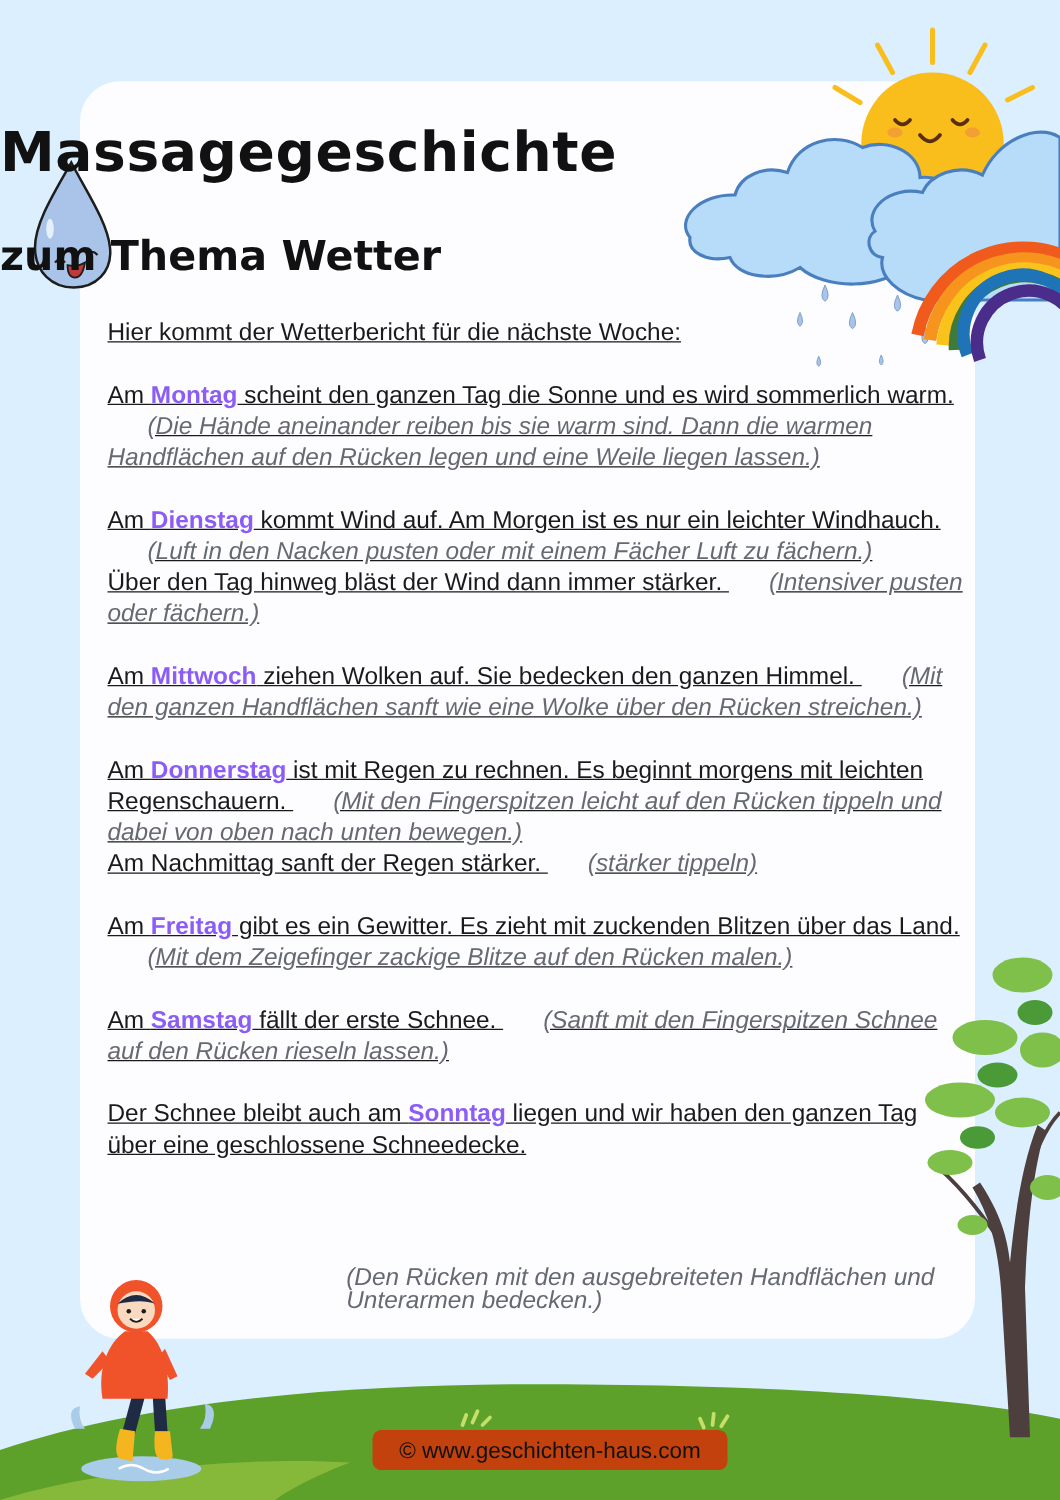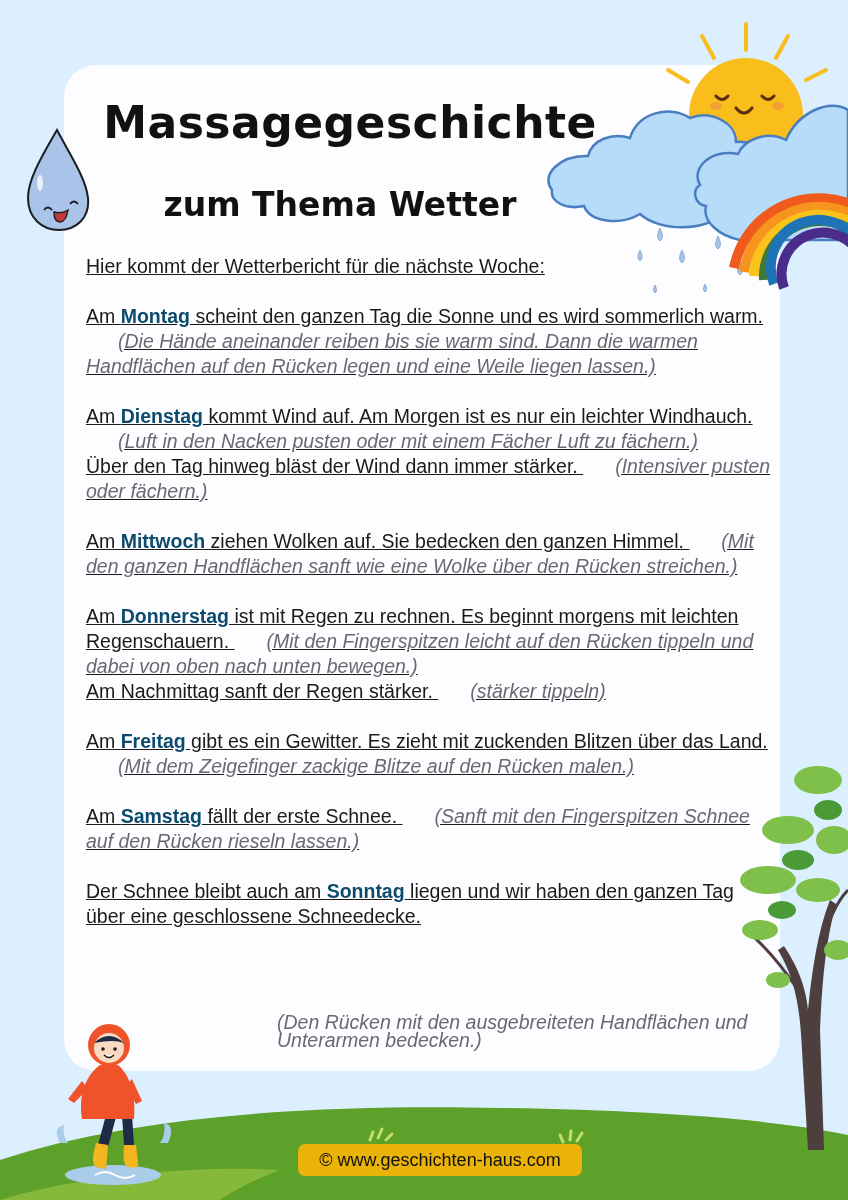--- a/index.html
+++ b/index.html
@@ -6,39 +6,39 @@
   body {
     width: 848px; height: 1200px; overflow: hidden; position: relative;
     background: #dcefff;
     font-family: "Liberation Sans", sans-serif;
   }
   .card {
     position: absolute; left: 64px; top: 65px; width: 716px; height: 1006px;
     background: #fdfdff; border-radius: 32px;
   }
   .title {
-    position: absolute; left: 0; width: 700px; text-align: center;
+    position: absolute; left: 0; width: 700px; text-align: left;
     font-family: "DejaVu Sans", sans-serif; font-weight: bold; color: #111;
   }
   .title1 { top: 97px; font-size: 44px; letter-spacing: 0.5px; left: 0; width: 700px; }
   .title2 { top: 165px; font-size: 33px; left: 0; width: 680px; margin-top: 20px; }
   .body {
     position: absolute; left: 86px; top: 254px; width: 690px;
     font-family: "Liberation Sans", sans-serif; font-size: 19.5px; line-height: 25px; color: #1a1a1a;
   }
   .para { margin: 0 0 25px 0; text-decoration: underline; }
-  .para b { font-weight: bold; color: #0c4a6e; }
+  .para b { font-weight: bold; color: #8b5cf6; }
   .note { font-style: italic; color: #666a70; margin-left: 32px; }
   .last-note {
     position: absolute; left: 245px; top: 1013px; width: 520px;
     font-style: italic; color: #666a70; font-size: 19.5px; line-height: 18px; margin-left: 32px;
   }
   .footer-badge {
     position: absolute; left: 298px; top: 1144px; width: 284px; height: 32px;
-    background: #eab308; border-radius: 7px;
+    background: #c2410c; border-radius: 7px;
     font-size: 18px; line-height: 32px; text-align: center; color: #111;
   }
   svg { position: absolute; }
 </style>
 </head>
 <body>
 
 <svg width="848" height="1200" style="left:0;top:0;">
   <path d="M0,1160 C150,1110 350,1105 500,1108 C650,1110 780,1120 848,1135 L848,1200 L0,1200 Z" fill="#5ea12a"></path>
   <path d="M0,1200 C80,1175 200,1165 280,1170 C240,1185 220,1200 220,1200 Z" fill="#86b83a"></path>

